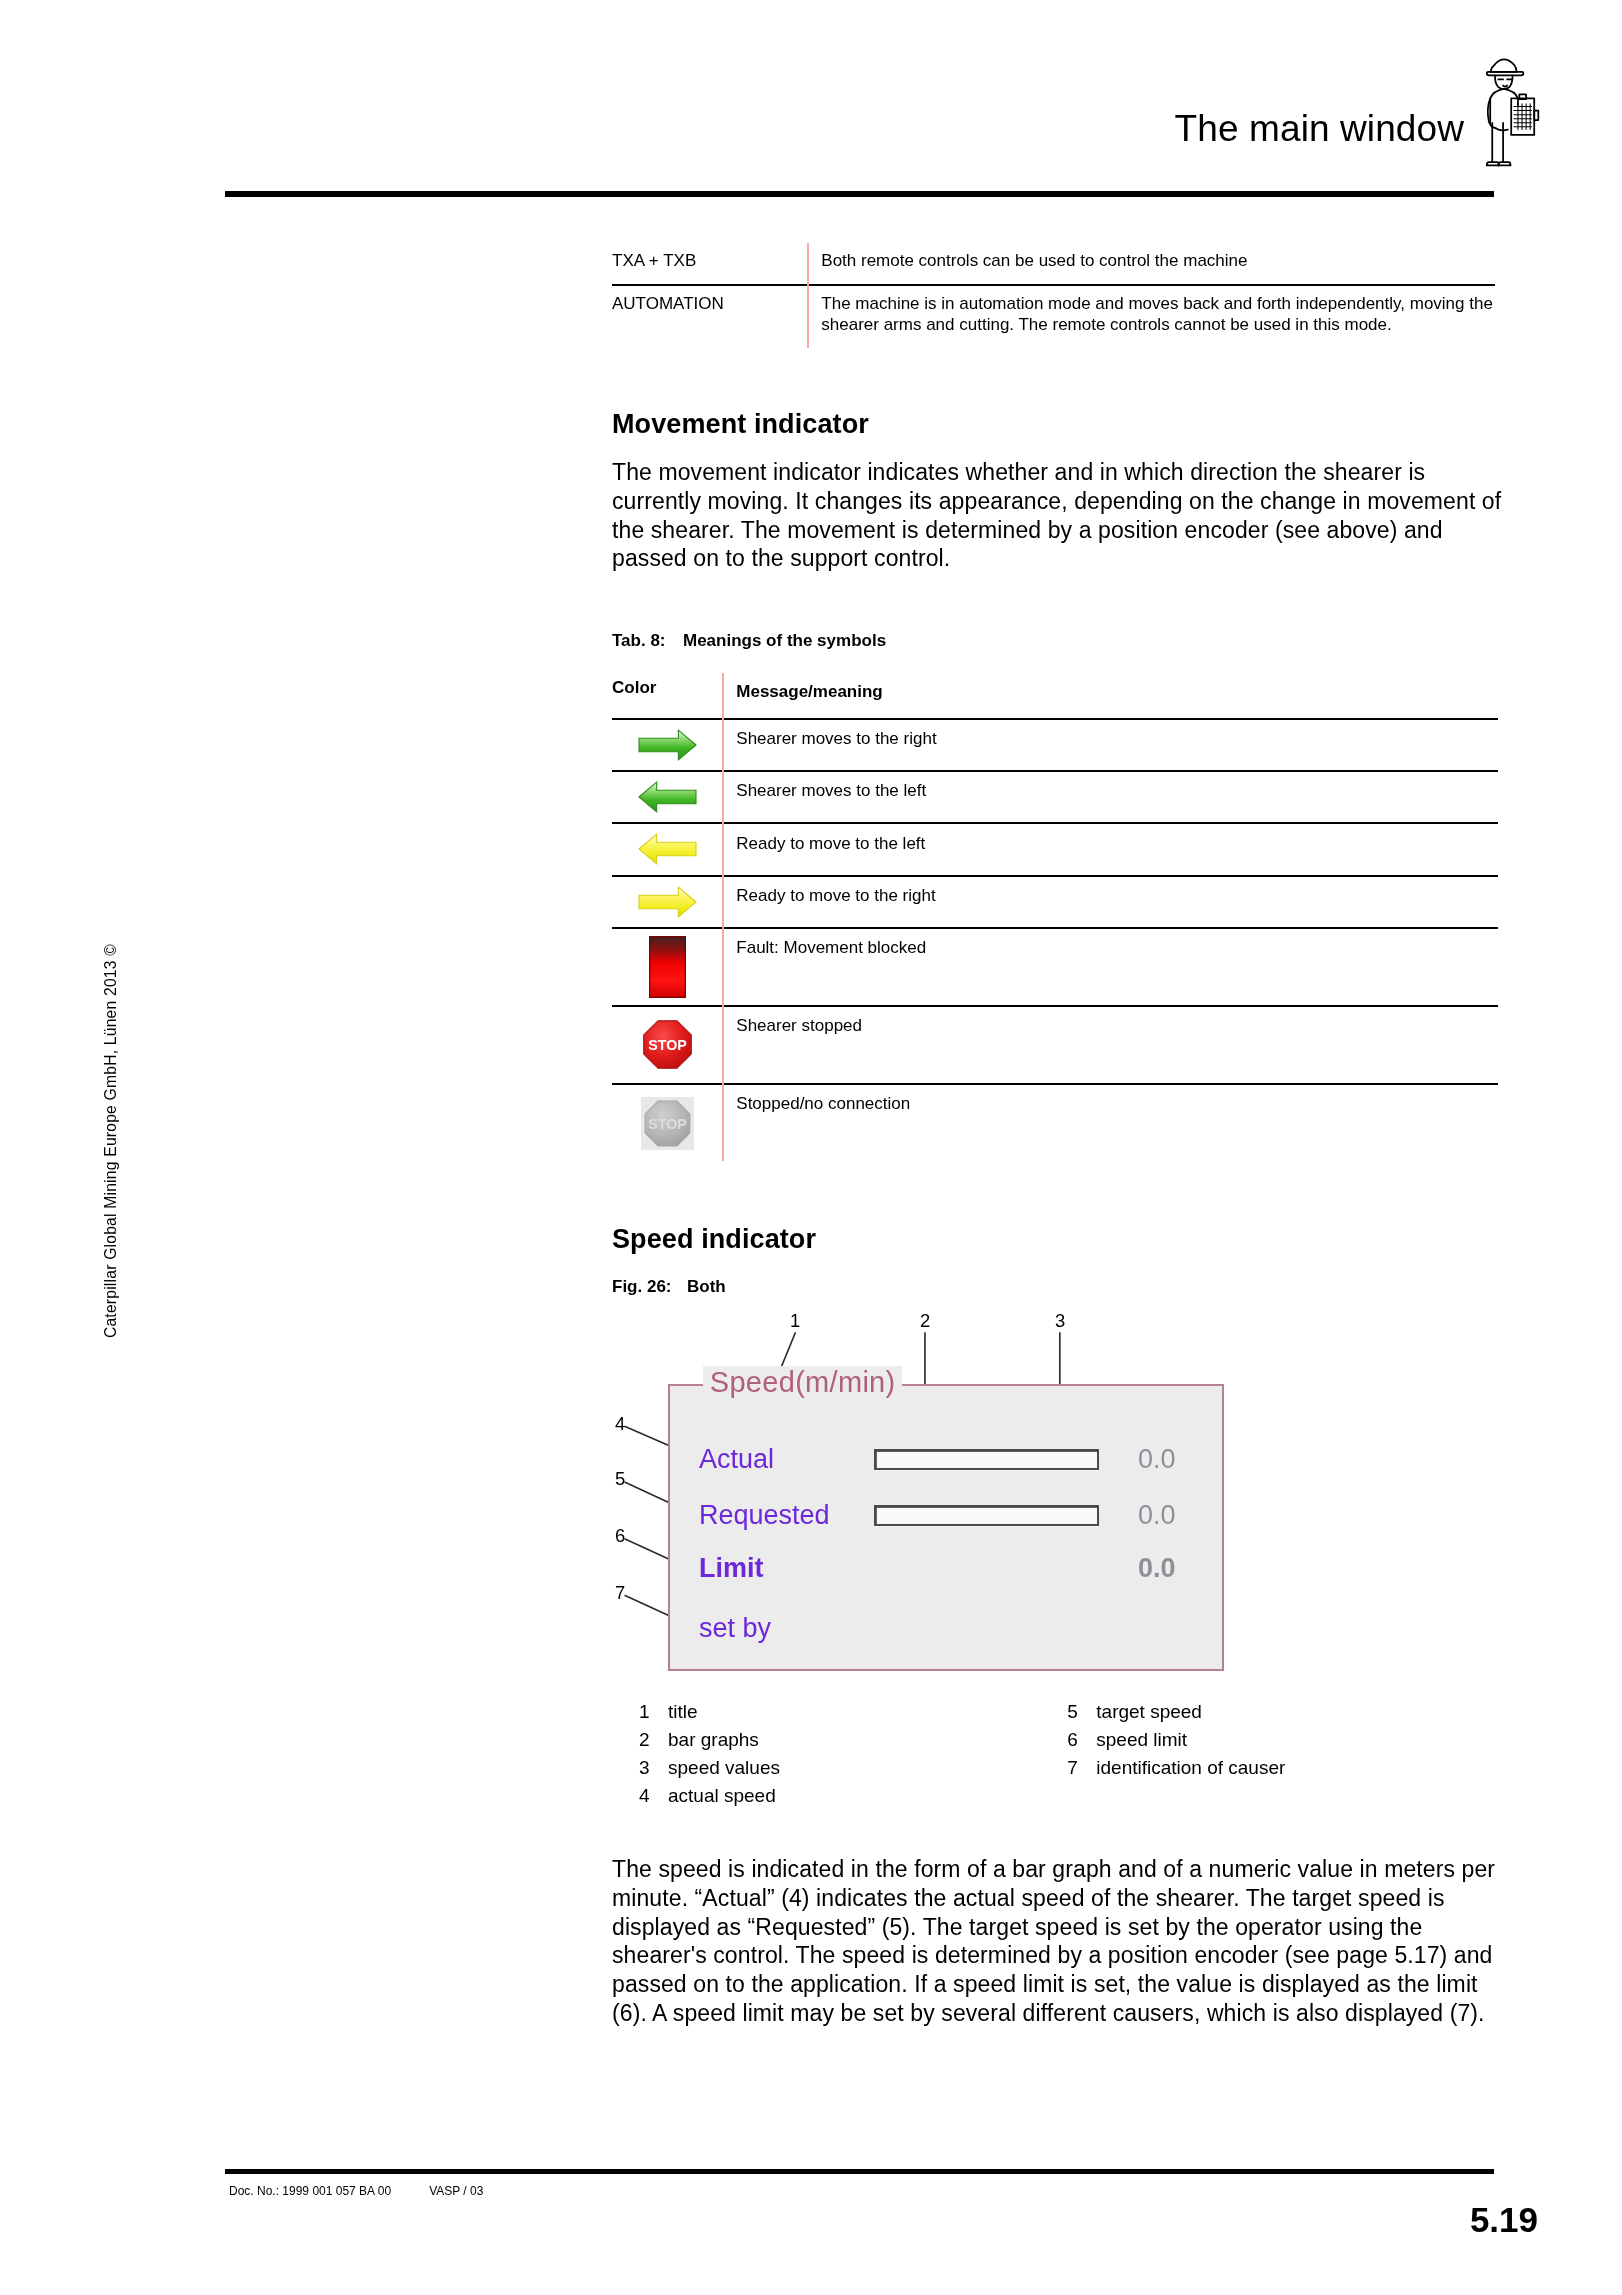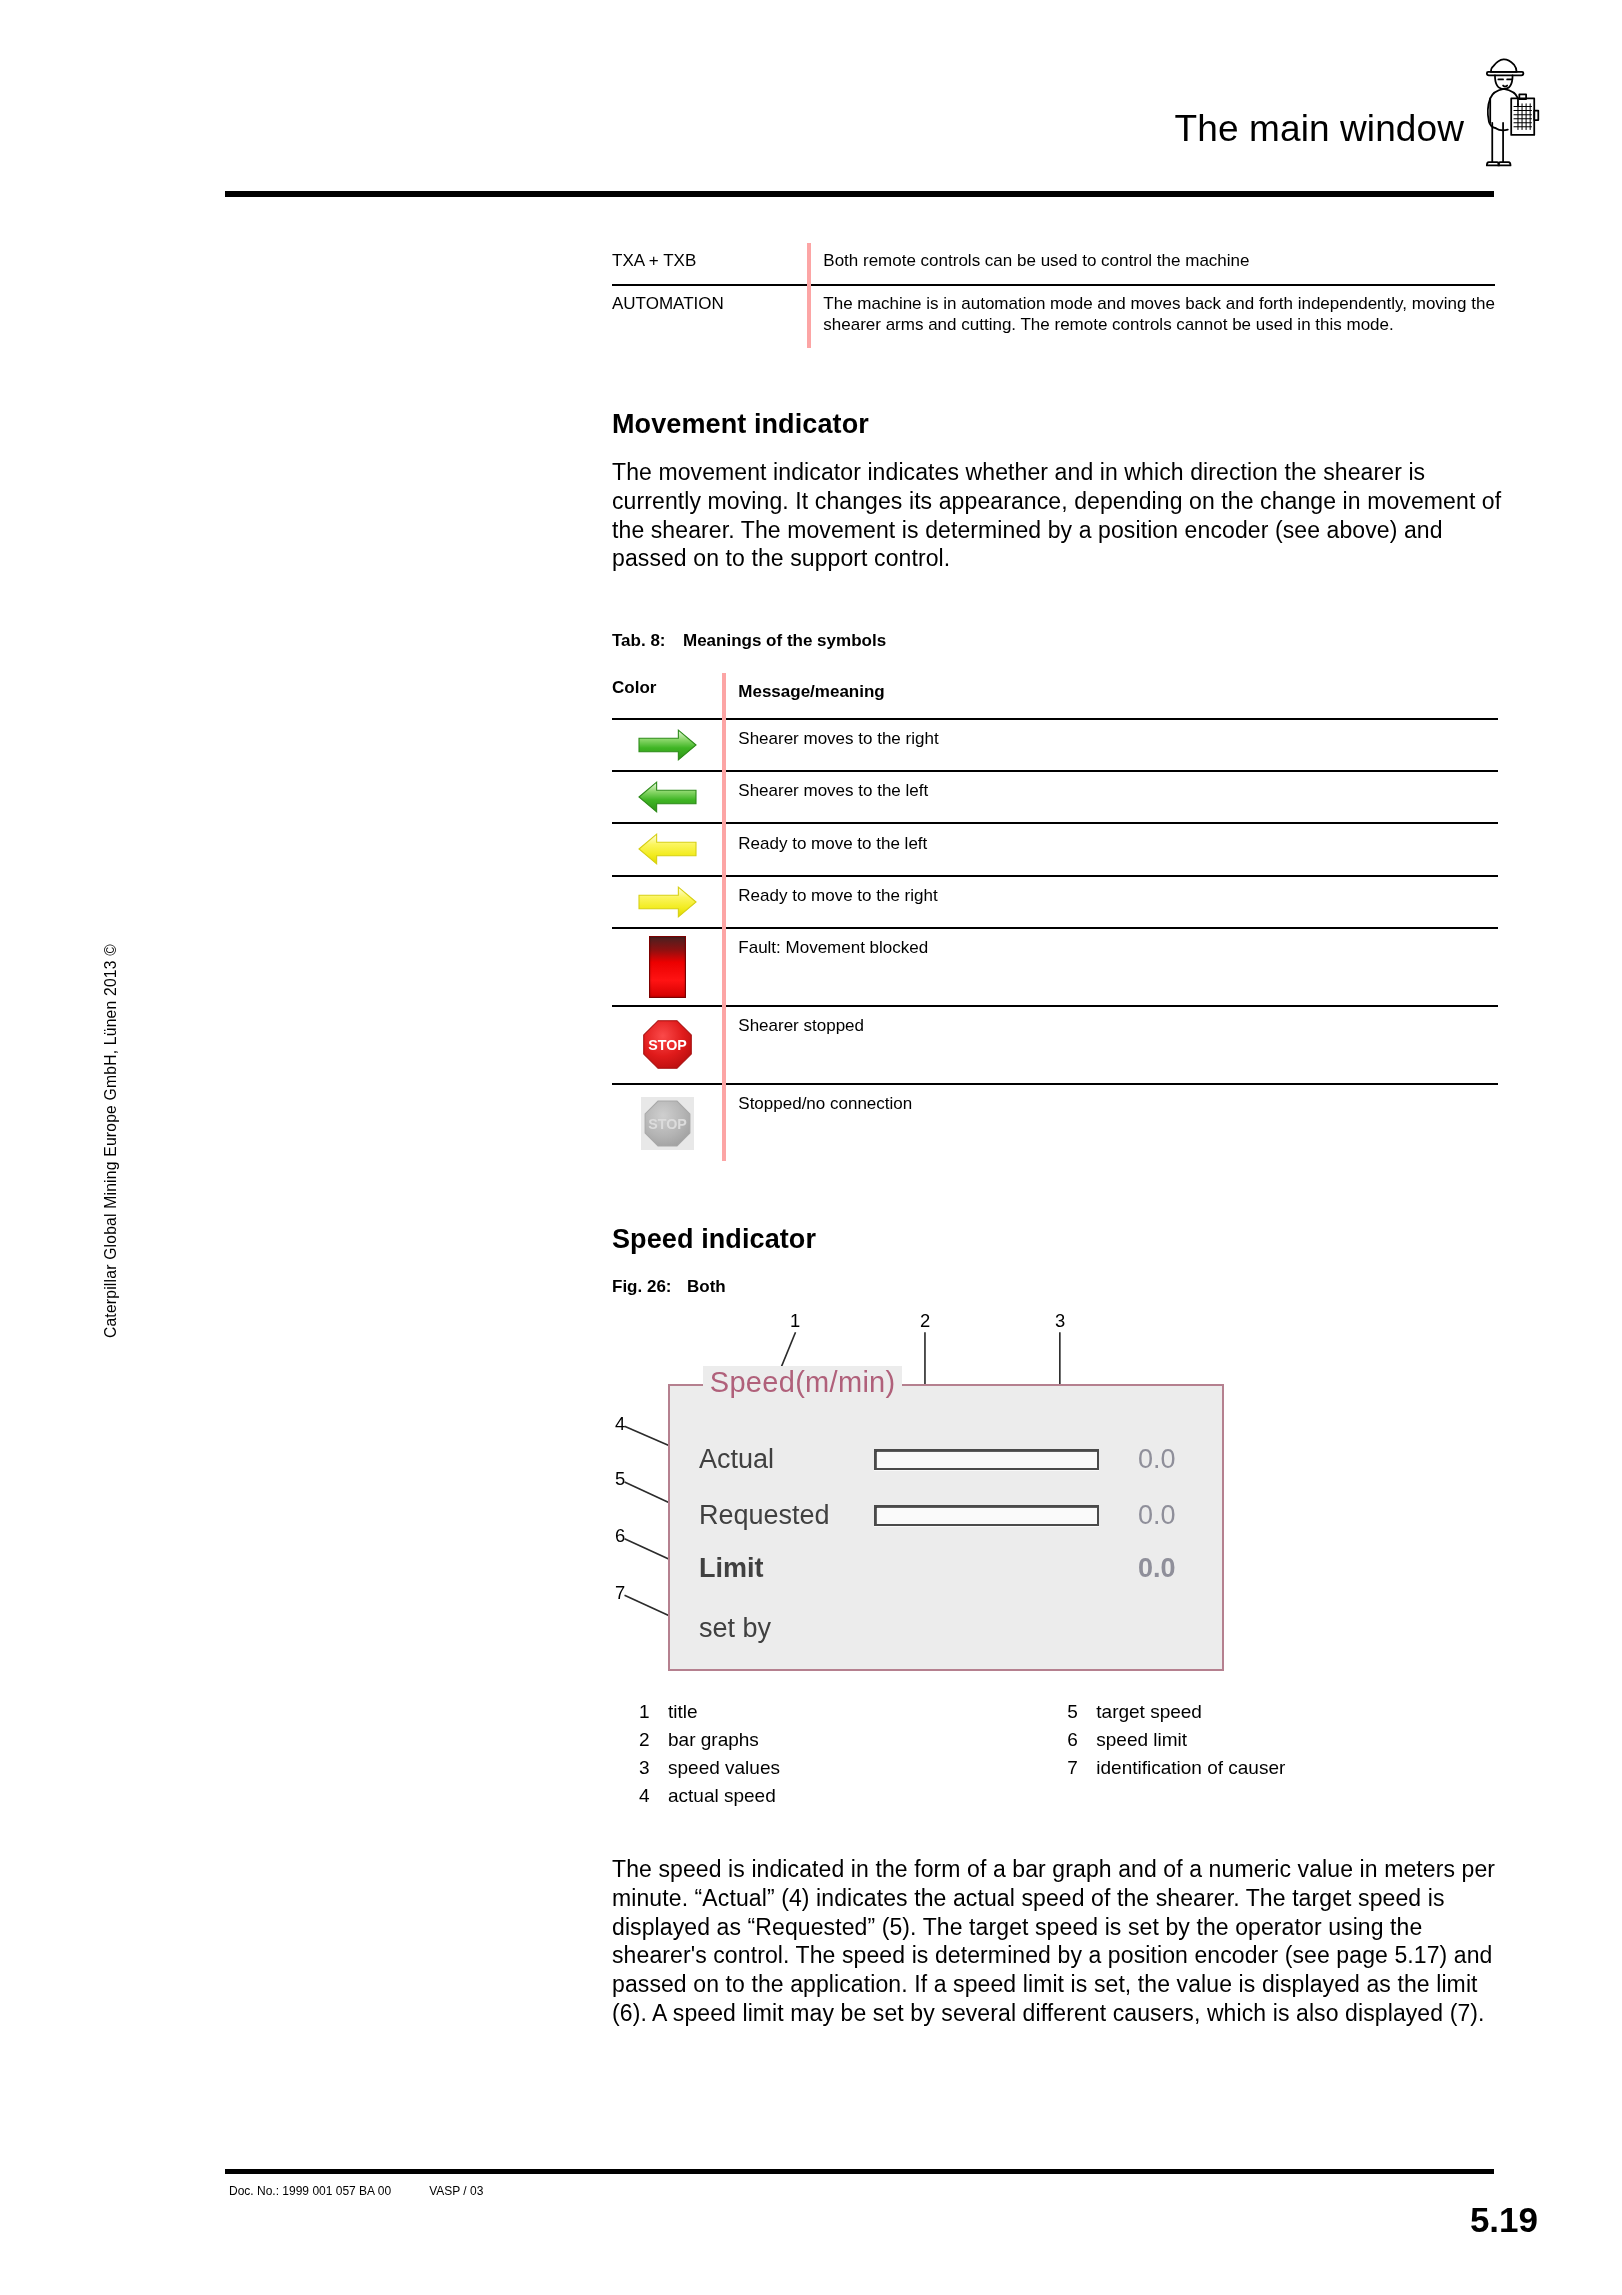--- a/index.html
+++ b/index.html
@@ -72,21 +72,21 @@
     line-height: 1.28;
     text-align: left;
     font-weight: normal;
   }
   .rowline { border-top: 2px solid #000; }
   .cell-key {
     width: 195px;
     padding-right: 9.5px;
   }
   .cell-val {
-    border-left: 4px solid #fca5a5;
+    border-left: 2px solid #fca5a5;
     padding-left: 12.3px !important;
   }
 
   
   #mode-table-wrap {
     position: absolute;
     left: 612px;
     top: 243px;
     width: 883px;
   }
@@ -183,21 +183,21 @@
     position: absolute;
     left: 0; right: 0;
     height: 37px;
     display: flex;
     align-items: center;
   }
   .speed-label {
     position: absolute;
     left: 29px;
     font-size: 27px;
-    color: #404040;
+    color: #6d28d9;
     white-space: nowrap;
   }
   .speed-bar {
     position: absolute;
     left: 204px;
     width: 225px;
     height: 20.4px;
     background: #fafafa;
     border: 2.7px solid #4a4a4a;
     box-sizing: border-box;

